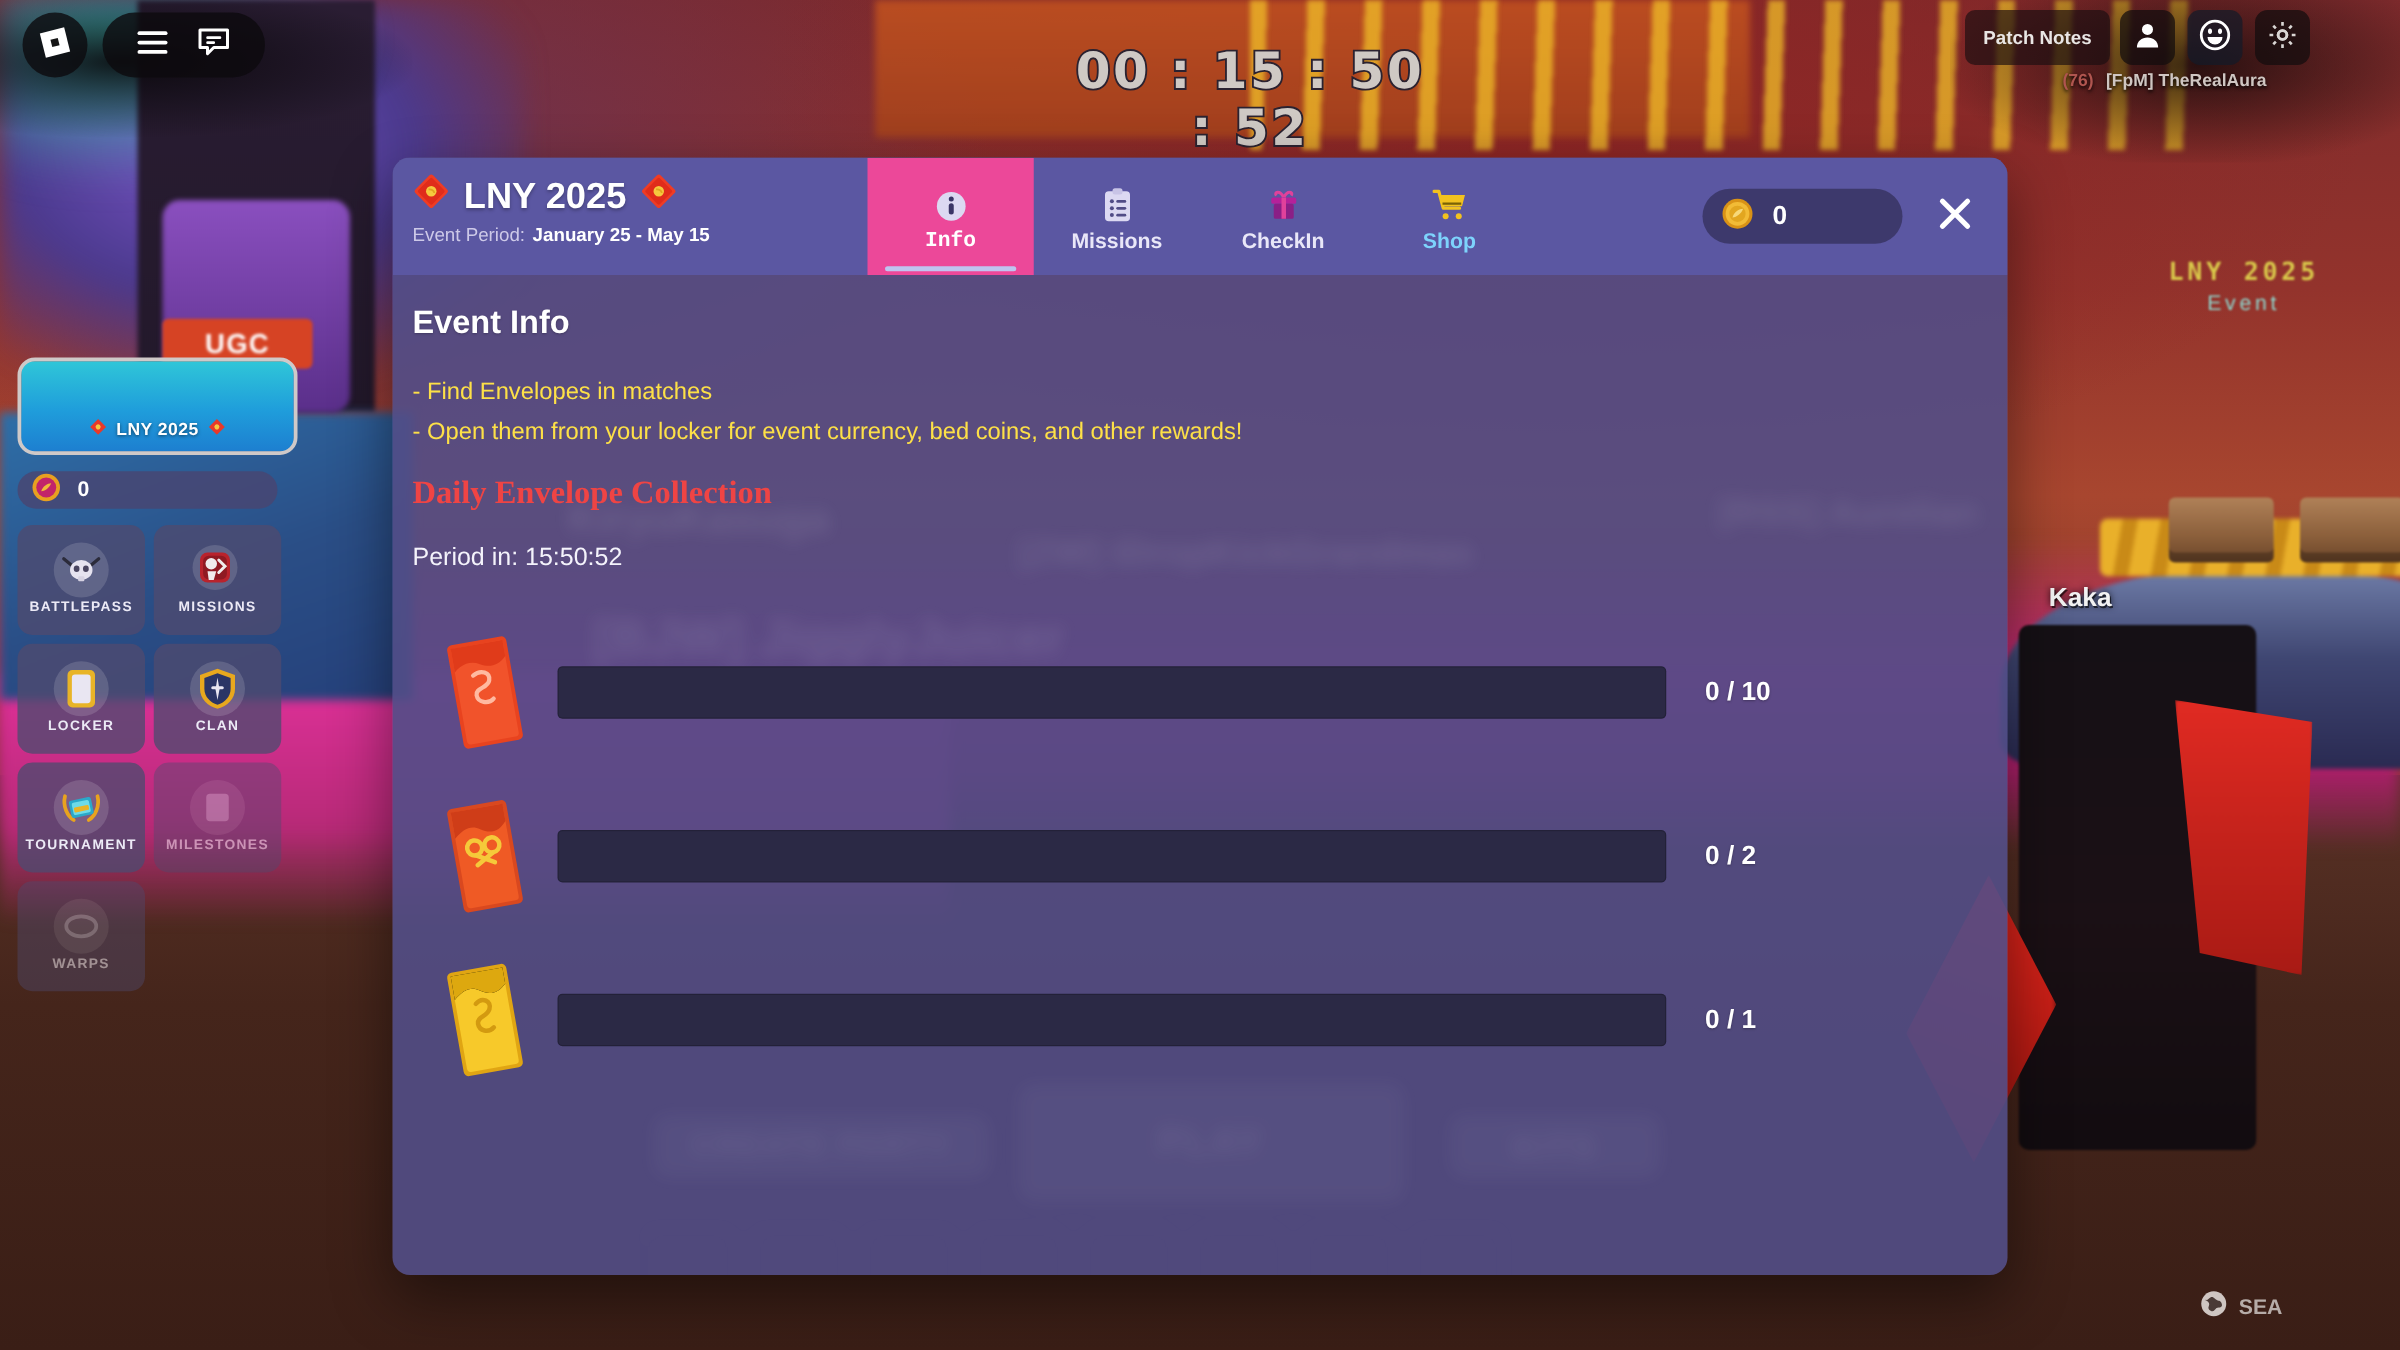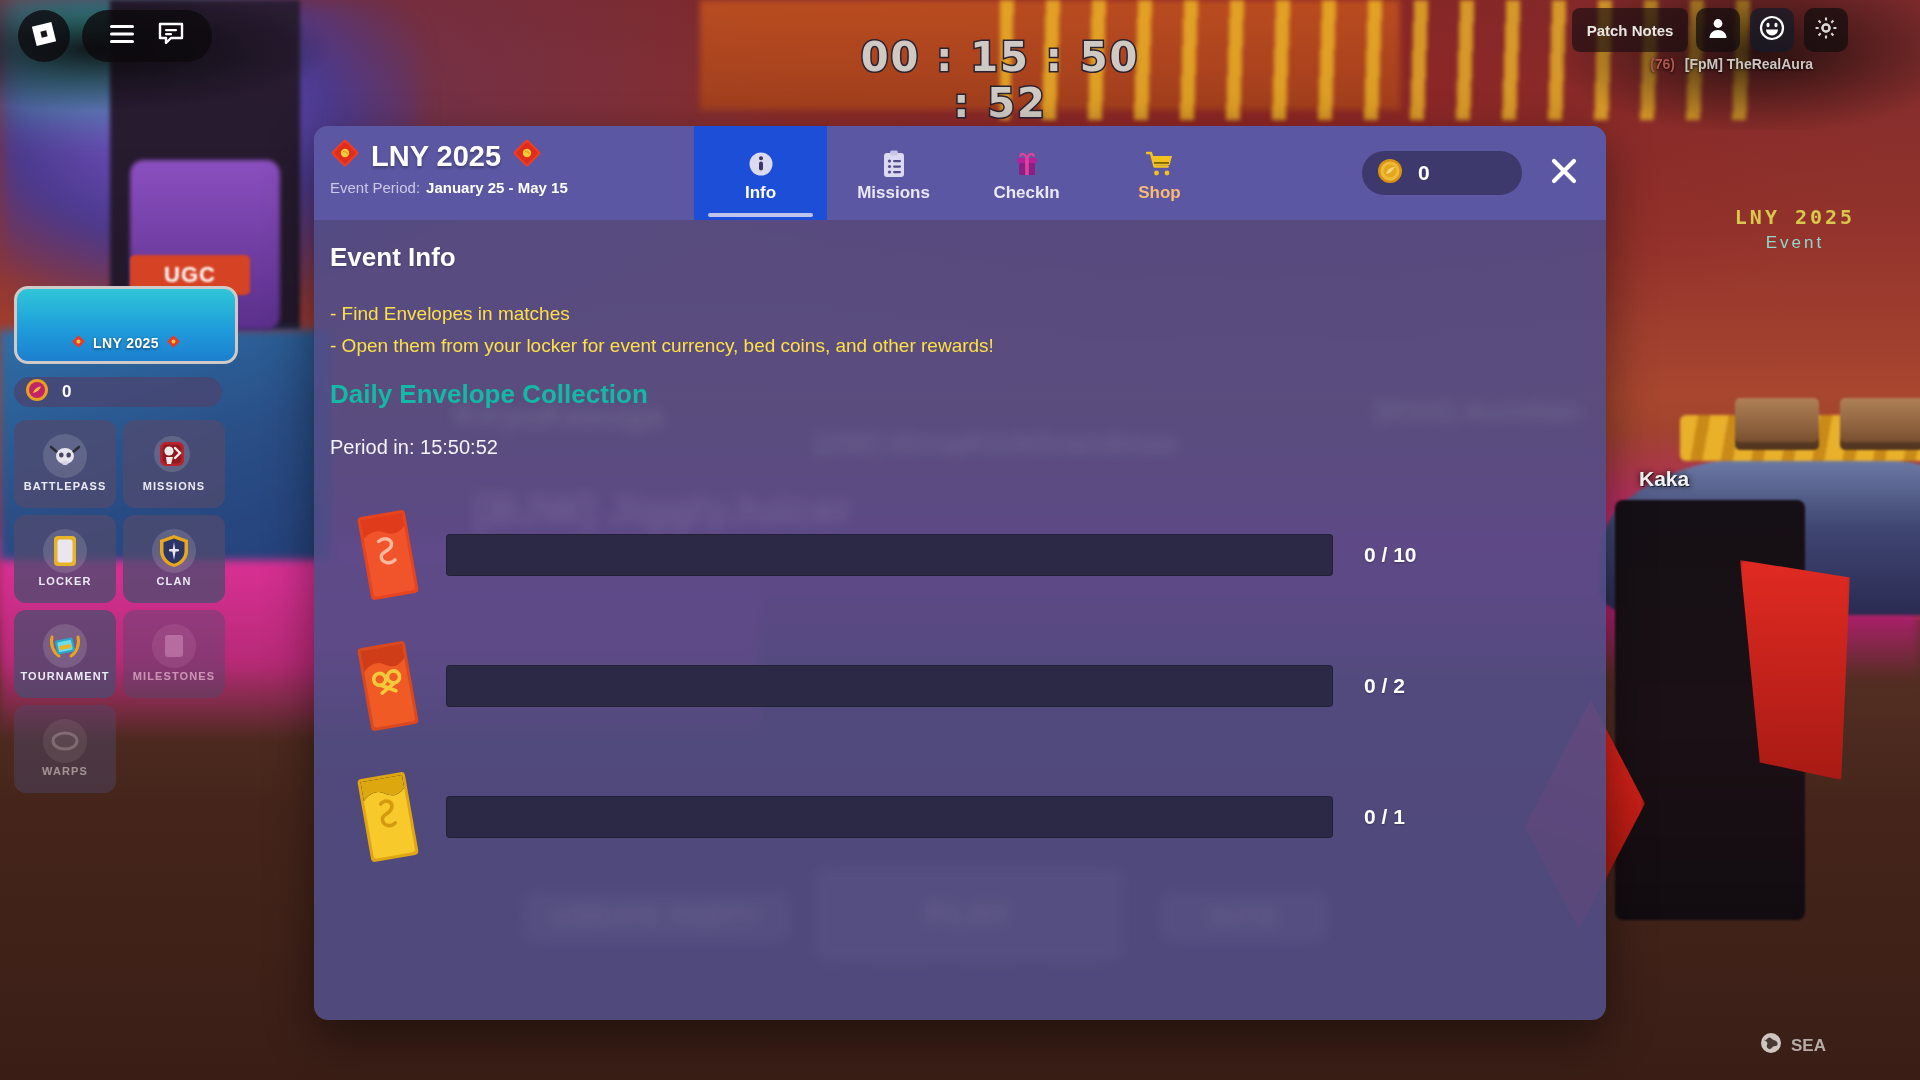--- a/index.html
+++ b/index.html
@@ -240,27 +240,27 @@
   }
   .period-row { font-size:15px; color:#cdc9e8; display:flex; gap:6px; }
   .period-row .period-val { color:#fff; font-weight:bold; }
 
   .tabs { display:flex; align-items:stretch; }
   .tab {
     width:133px; display:flex; flex-direction:column; align-items:center; justify-content:center;
     gap:4px; position:relative; padding-top:6px;
   }
   .tab .tab-label { font-size:17px; font-weight:bold; color:#e9e7f8; }
-  .tab.active { background:#1d4ed8; }
+  .tab.active { background:#ec4899;font-family:Liberation Mono, monospace; }
   .tab.active .tab-label { color:#fff; }
   .tab.active::after {
     content:""; position:absolute; left:14px; right:14px; bottom:3px; height:4px;
     background:#bfc4ef; border-radius:3px;
   }
-  .tab.shop .tab-label { color:#fdba74; }
+  .tab.shop .tab-label { color:#7dd3fc; }
   .tab-icon { height:30px; display:flex; align-items:center; justify-content:center; }
 
   #header-right {
     margin-left:auto; display:flex; align-items:center; gap:22px; padding-right:22px;
   }
   #coin-pill {
     width:160px; height:44px; border-radius:999px; background:rgba(50,46,88,.72);
     display:flex; align-items:center; gap:14px; padding-left:14px;
   }
   #coin-pill .cval { font-size:21px; font-weight:bold; color:#fff; }
@@ -269,21 +269,21 @@
 
   
   #panel-body { position:absolute; left:0; top:94px; right:0; bottom:0; padding:22px 0 0 16px; }
   .h-section {
     font-size:26px; font-weight:bold; color:#fff; margin-bottom:26px;
     text-shadow:0 1px 2px rgba(0,0,0,.25);
   }
   .info-line {
     font-size:19px; color:#fde047; line-height:30px; max-width:760px; margin-bottom:2px;
   }
-  .h-daily { font-size:26px; font-weight:bold; color:#14b8a6; margin-top:18px; }
+  .h-daily { font-size:26px; font-weight:bold; color:#ef4444; margin-top:18px;font-family:Liberation Serif, serif; }
   .resets { font-size:20px; color:#f4f3fb; margin-top:26px; }
 
   #envelope-rows { margin-top:30px; }
   .env-row { height:131px; display:flex; align-items:center; }
   .env-icon { width:116px; display:flex; align-items:center; justify-content:center; }
   .env-bar {
     width:887px; height:42px; border-radius:4px;
     background:#2b2945; box-shadow:inset 0 0 0 1px rgba(0,0,0,.18);
     position:relative; overflow:hidden;
   }

